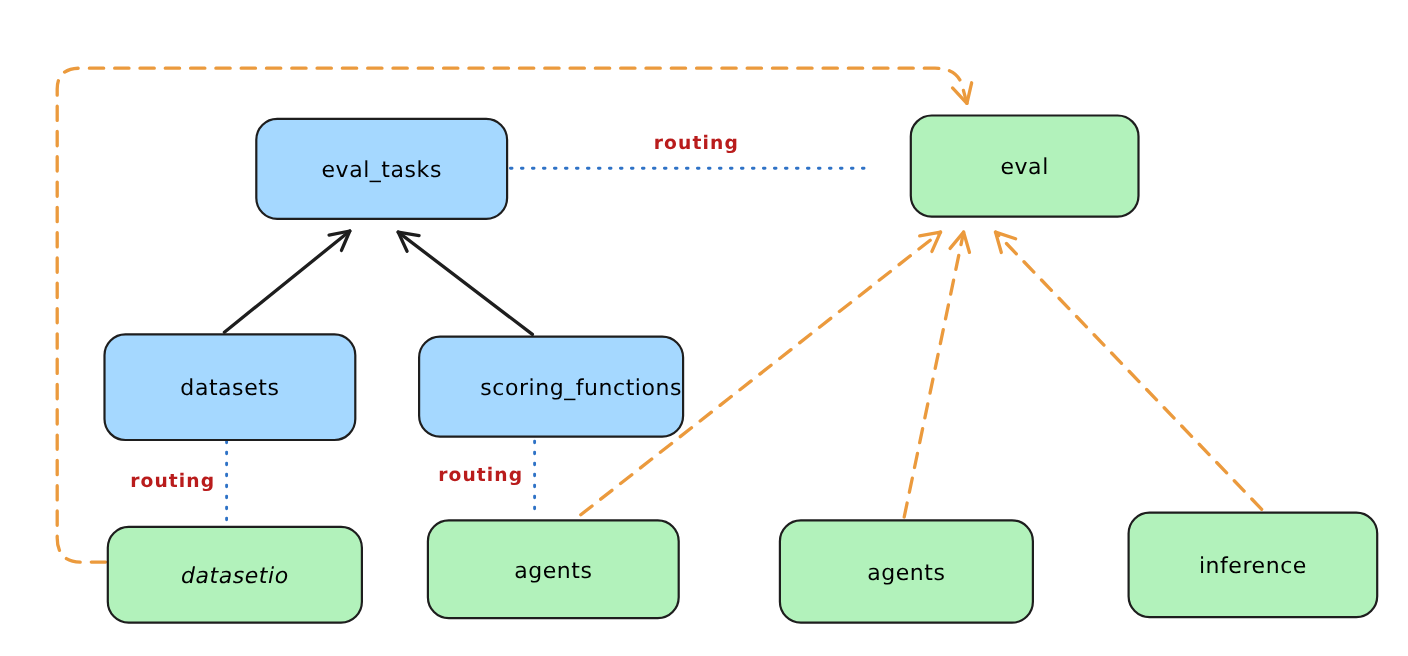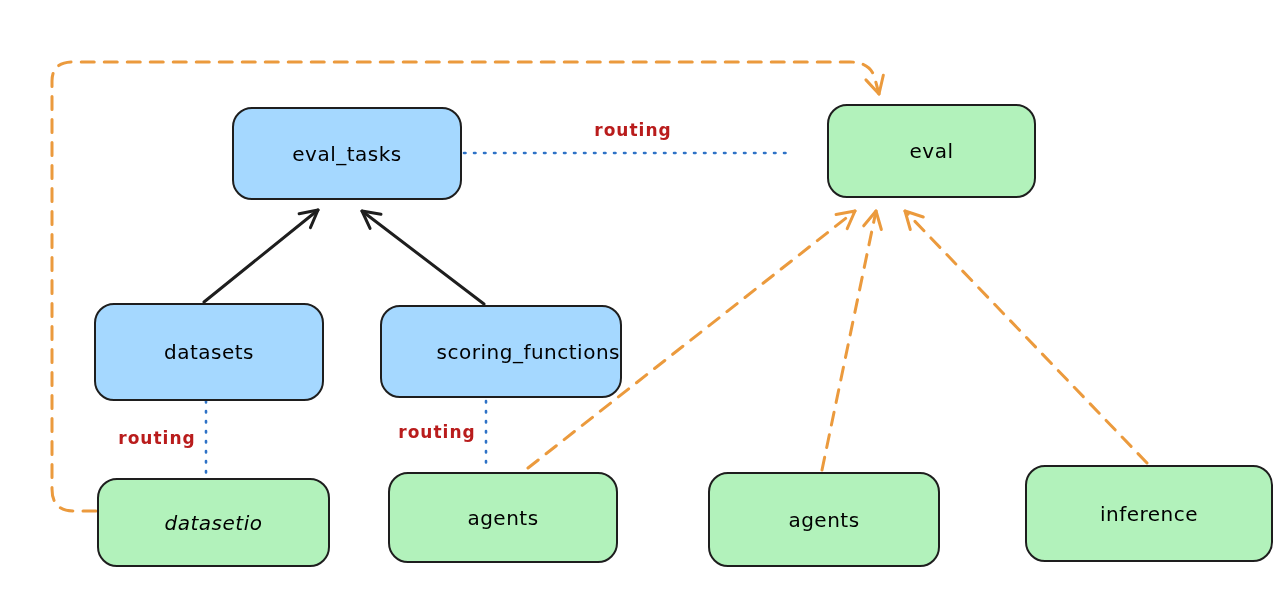--- a/index.html
+++ b/index.html
@@ -36,21 +36,21 @@
   }
   .node.blue  { background: #a5d8ff; }
   .node.green { background: #b2f2bb; }
   .n-eval_tasks        { left: 232px;  top: 107px; width: 230px; height: 93px; }
   .n-eval              { left: 827px;  top: 104px; width: 209px; height: 94px; }
   .n-datasets          { left: 94px;   top: 303px; width: 230px; height: 98px; }
   .n-scoring_functions { left: 380px;  top: 305px; width: 242px; height: 93px; justify-content: flex-end; }
   .n-datasetio         { left: 97px;   top: 478px; width: 233px; height: 89px; font-style: italic; }
   .n-scoring           { left: 388px;  top: 472px; width: 230px; height: 91px; }
   .n-agents            { left: 708px;  top: 472px; width: 232px; height: 95px; }
-  .n-inference         { left: 1025px; top: 465px; width: 248px; height: 97px; }
+  .n-inference         { left: 1025px; top: 465px; width: 228px; height: 97px; }
   .edge-label {
     position: absolute;
     transform: translate(-50%, -50%);
     color: #b91c1c;
     font-size: 17px;
     font-weight: 600;
     letter-spacing: 1px;
     white-space: nowrap;
   }
   .lbl-routing-top      { left: 633px; top: 130px; }

